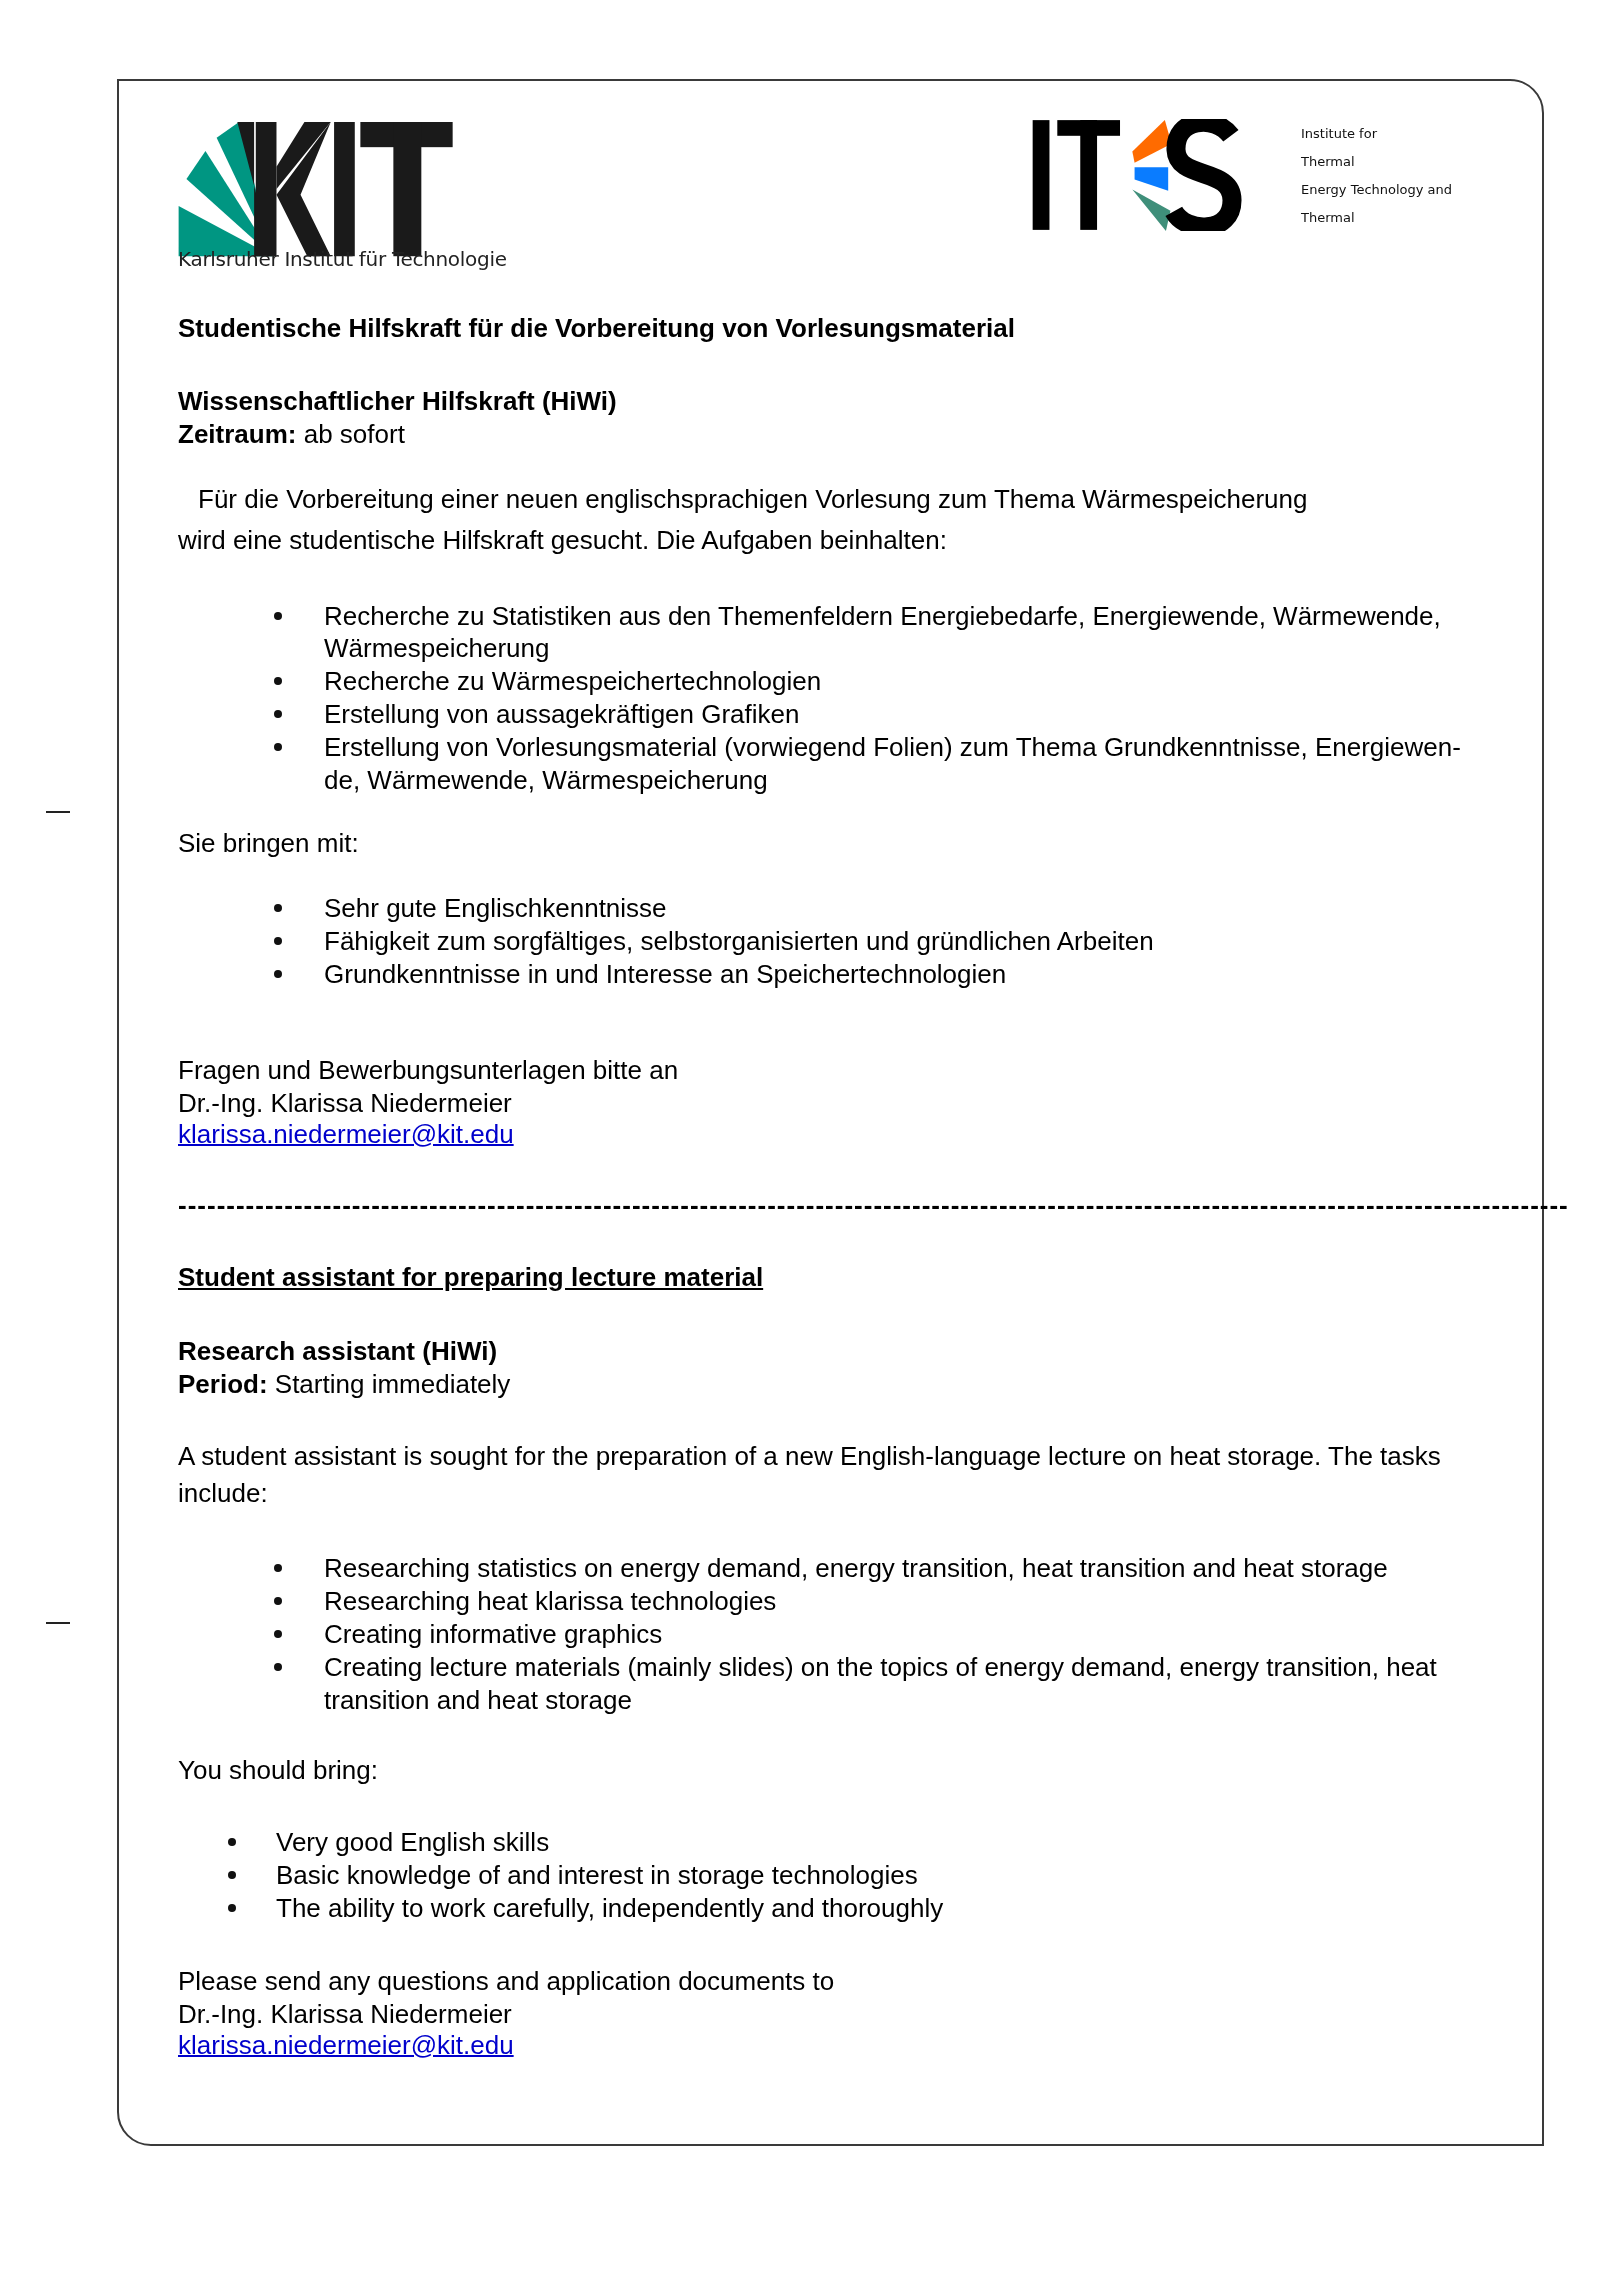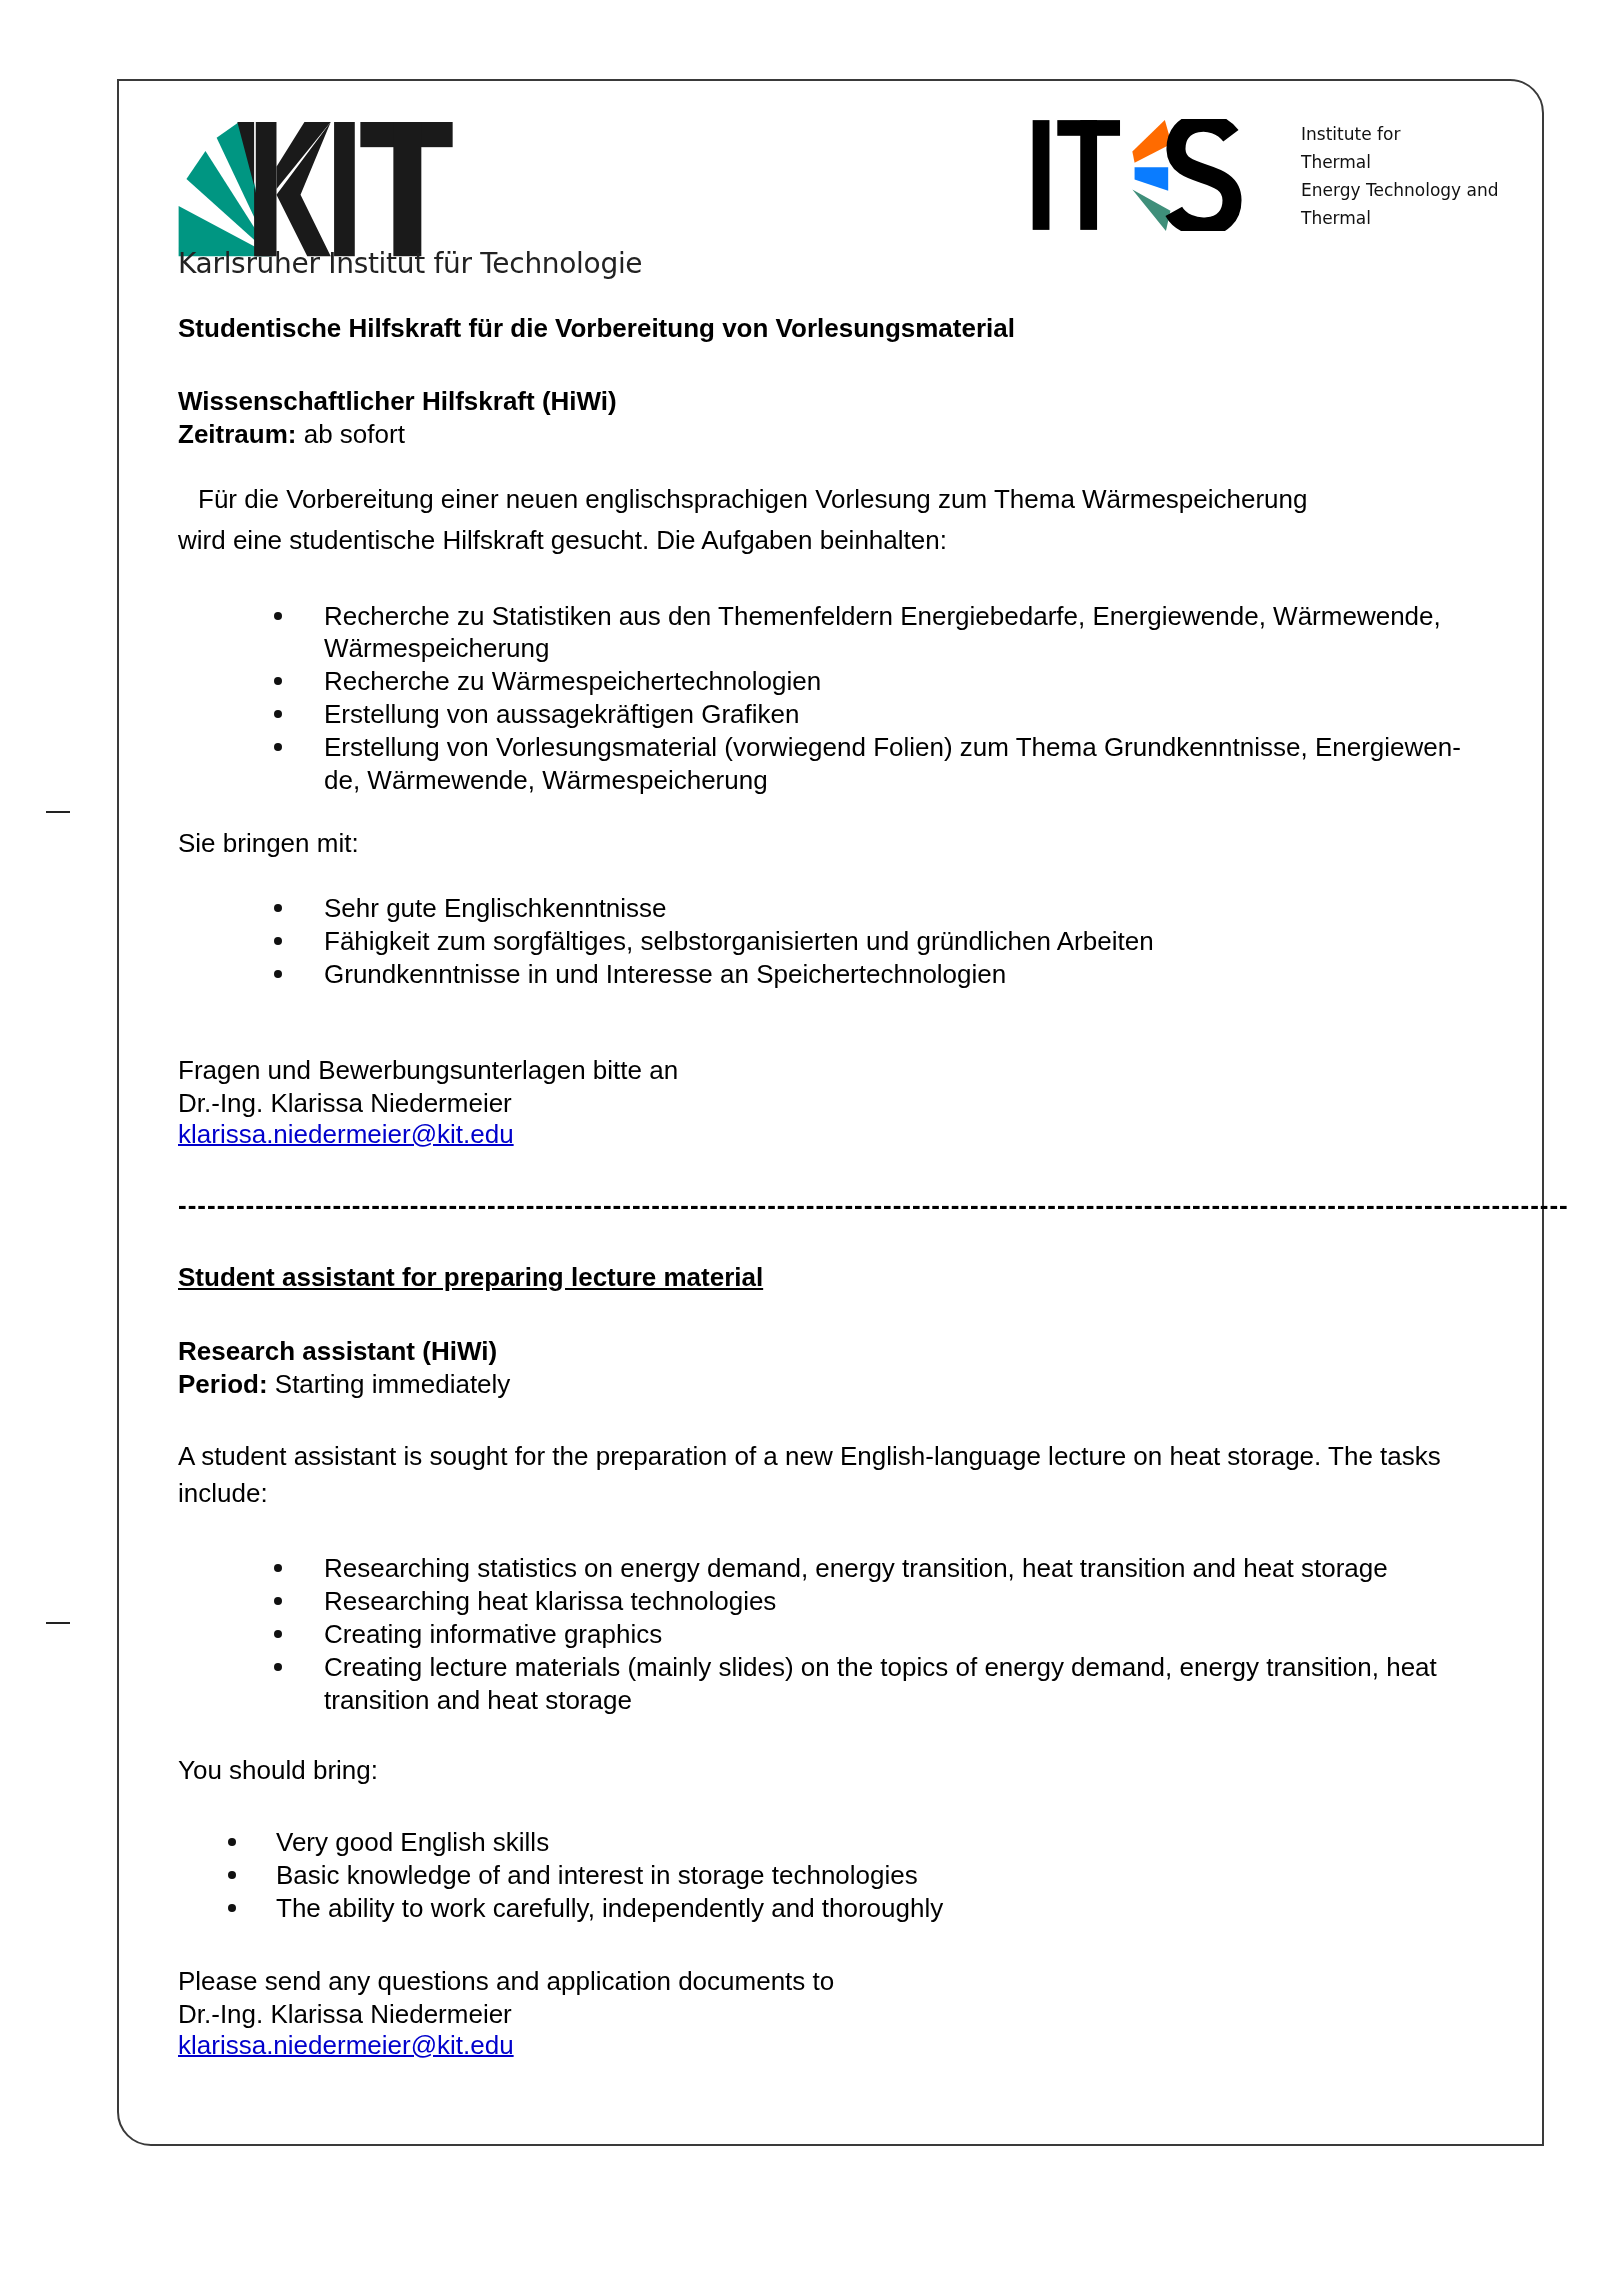--- a/index.html
+++ b/index.html
@@ -4,24 +4,24 @@
 <style>
   html, body { margin:0; padding:0; background:#ffffff; }
   body { width:1622px; height:2295px; position:relative; overflow:hidden;
          font-family:"Liberation Sans", sans-serif; color:#000; }
   .frame { position:absolute; left:117px; top:79px; width:1427px; height:2067px;
            border:2.2px solid #3a3a3a; border-top-right-radius:34px; border-bottom-left-radius:34px;
            box-sizing:border-box; }
   .margin-mark { position:absolute; left:46px; width:23.6px; height:1.7px; background:#222; }
   .kit-logo { position:absolute; left:178px; top:122px; width:320px; height:151px; }
   .kit-sub { position:absolute; left:178px; top:247px; font-family:"DejaVu Sans", sans-serif;
-             font-size:28px; color:#222; letter-spacing:-0.3px; }
+             font-size:20px; color:#222; letter-spacing:-0.3px; }
   .ites-logo { position:absolute; left:1029px; top:119px; width:275px; height:112px; }
   .ites-text { position:absolute; left:1301px; top:120px; font-family:"DejaVu Sans", sans-serif;
-               font-size:17px; line-height:28px; color:#111; font-weight:500; }
+               font-size:13px; line-height:28px; color:#111; font-weight:500; }
   .content { position:absolute; left:178px; top:0; width:1346px; font-size:26px; line-height:33px; }
   .blk { position:absolute; left:0; white-space:nowrap; }
   .bold { font-weight:bold; }
   .justify { text-align:justify; text-align-last:left; white-space:normal; width:1218px; }
   ul.bl { list-style:none; margin:0; padding:0; position:absolute; }
   ul.bl li { position:relative; padding-left:0; }
   ul.bl li .dot { position:absolute; width:7.9px; height:7.9px; border-radius:50%; background:#111; top:12.3px; }
   .link { color:#0000cc; text-decoration:underline; text-decoration-thickness:2.2px; }
   .dashes { font-weight:bold; letter-spacing:1px; }
 </style>

